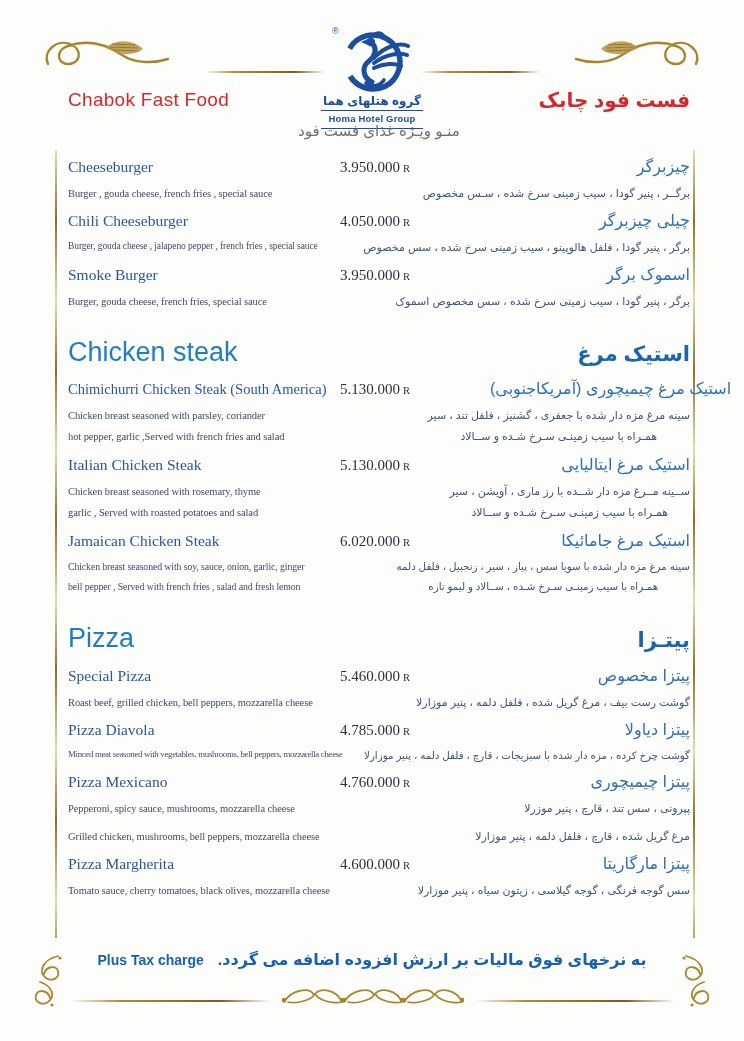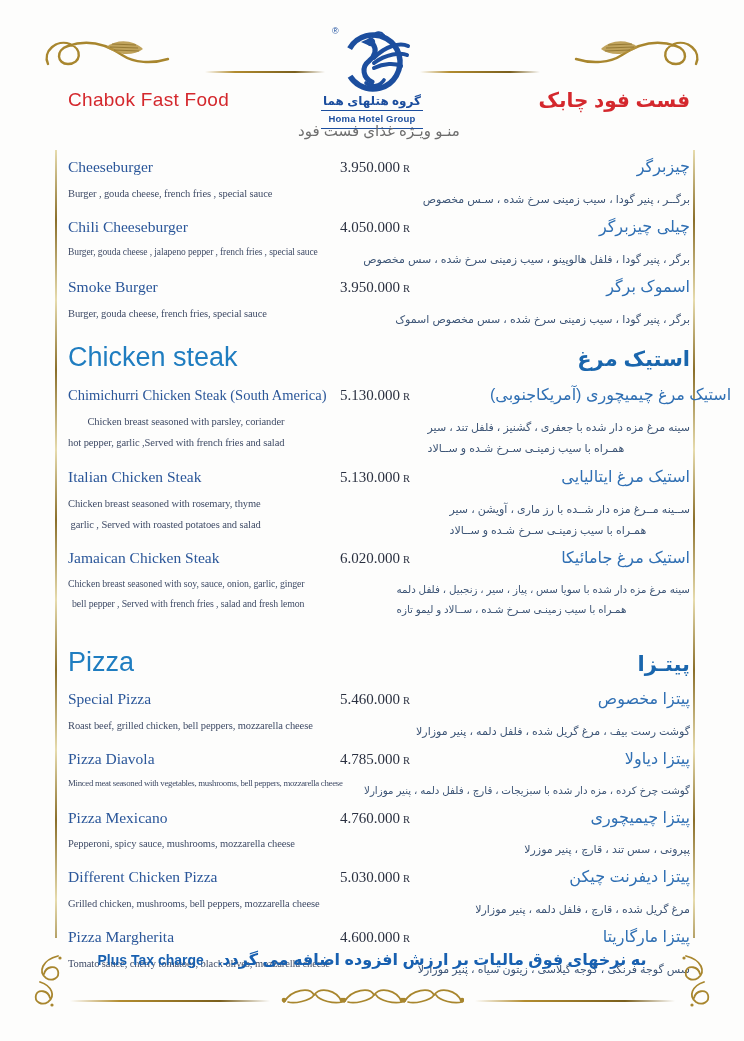--- a/index.html
+++ b/index.html
@@ -43,26 +43,26 @@
   .item.tall{margin-bottom:8px;}
   .row1{display:grid;grid-template-columns:272px 150px 1fr;align-items:baseline;}
   .en-name{font-family:"Liberation Serif","DejaVu Serif",serif;color:#2a5699;
     font-size:15.5px;white-space:nowrap;line-height:1.35;}
   .price{font-family:"Liberation Serif","DejaVu Serif",serif;color:#2a3040;
     font-size:15px;white-space:nowrap;}
   .price .cur{font-size:10.5px;margin-left:3px;}
   .fa-name{direction:rtl;text-align:right;color:#2f6fb3;font-size:16px;line-height:1.3;white-space:nowrap;}
   .row2{display:flex;justify-content:space-between;margin-top:5px;align-items:flex-start;}
   .en-desc{font-family:"Liberation Serif","DejaVu Serif",serif;color:#3f4b66;
-    font-size:10.5px;line-height:2.0;white-space:pre-line;letter-spacing:-0.1px;text-align:right;}
-  .fa-desc{direction:rtl;text-align:left;color:#3d5576;font-size:11px;
-    line-height:1.9;white-space:pre-line;margin-top:6px;}
+    font-size:10.5px;line-height:2.0;white-space:pre-line;letter-spacing:-0.1px;}
+  .fa-desc{direction:rtl;text-align:center;color:#3d5576;font-size:11px;
+    line-height:1.9;white-space:pre-line;}
 
   .section-header{display:flex;justify-content:space-between;align-items:baseline;
-    margin-top:12px;margin-bottom:10px;}
+    margin-top:24px;margin-bottom:10px;}
   .section-header.pizza{margin-top:26px;}
   .section-en{color:#1f7dc0;font-size:27px;line-height:1.25;}
   .section-fa{color:#1a66ad;font-size:21px;font-weight:bold;direction:rtl;line-height:1.25;}
 
   
   .footer-note{position:absolute;left:0;right:0;top:950px;
     display:flex;justify-content:center;gap:14px;align-items:center;}
   .footer-en{color:#1860b0;font-weight:bold;font-size:14px;white-space:nowrap;}
   .footer-fa{color:#1860b0;font-weight:bold;font-size:16px;direction:rtl;white-space:nowrap;}
 </style>
@@ -234,25 +234,20 @@
           <span class="price"><span>4.760.000</span><span class="cur">R</span></span>
           <span class="fa-name">پیتزا چیمیچوری</span>
         </div>
         <div class="row2">
           <span class="en-desc">Pepperoni, spicy sauce, mushrooms, mozzarella cheese</span>
           <span class="fa-desc">پپرونی ، سس تند ، قارچ ، پنیر موزرلا</span>
         </div>
       </div>
 
       <div class="item">
-        <div class="row1">
-          <span class="en-name">Different Chicken Pizza</span>
-          <span class="price"><span>5.030.000</span><span class="cur">R</span></span>
-          <span class="fa-name">پیتزا دیفرنت چیکن</span>
-        </div>
         <div class="row2">
           <span class="en-desc">Grilled chicken, mushrooms, bell peppers, mozzarella cheese</span>
           <span class="fa-desc">مرغ گریل شده ، قارچ ، فلفل دلمه ، پنیر موزارلا</span>
         </div>
       </div>
 
       <div class="item">
         <div class="row1">
           <span class="en-name">Pizza Margherita</span>
           <span class="price"><span>4.600.000</span><span class="cur">R</span></span>

